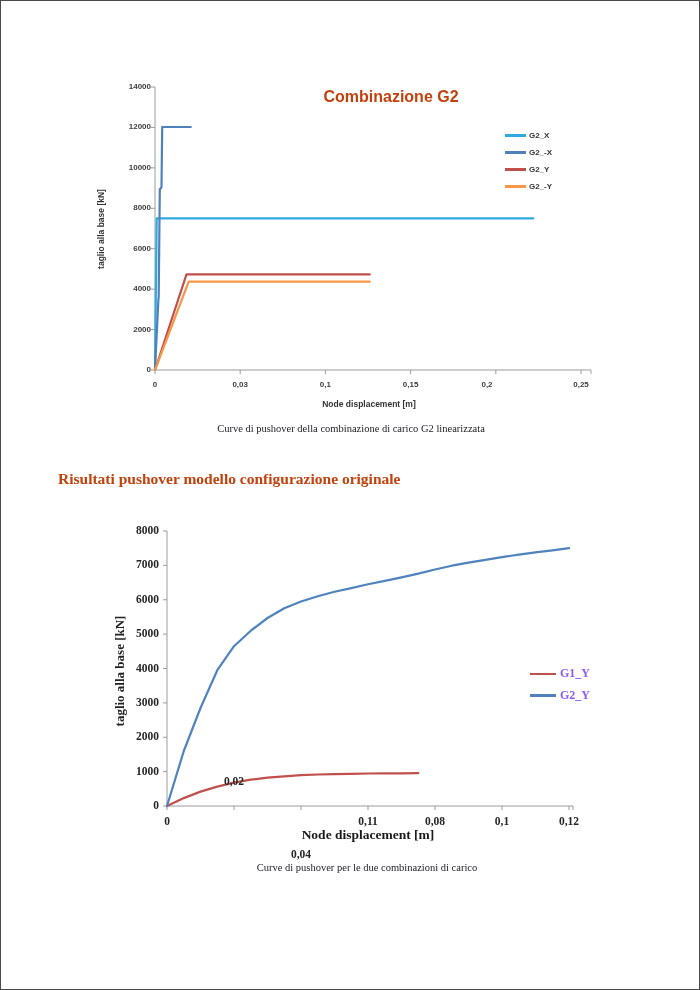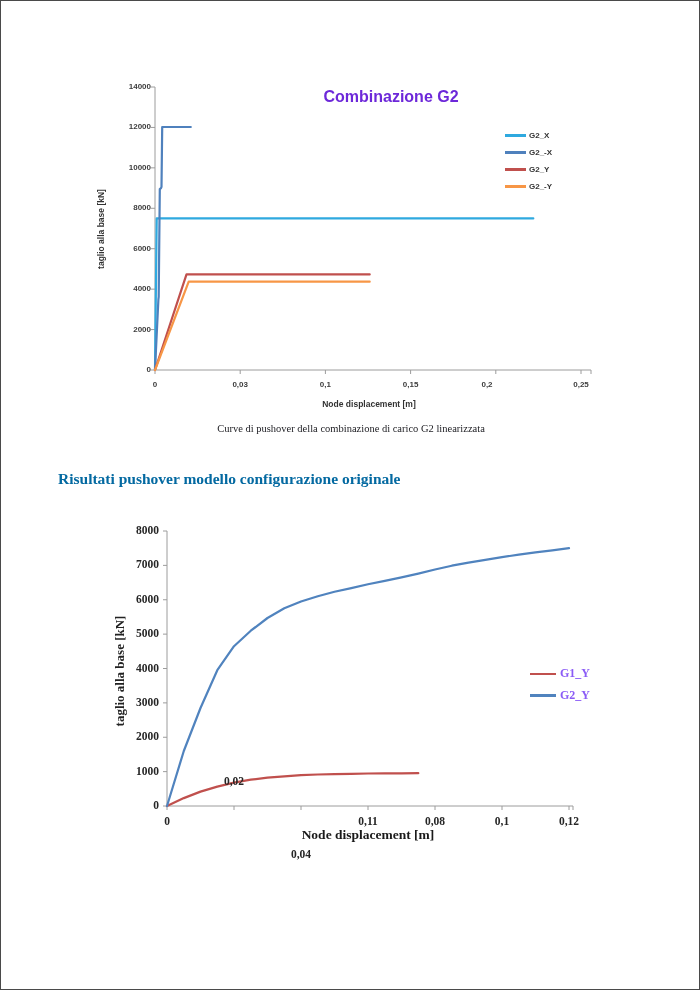--- a/index.html
+++ b/index.html
@@ -3,21 +3,21 @@
 <meta charset="utf-8">
 <style>
   html,body{margin:0;padding:0;background:#fff;}
   .page{position:relative;width:700px;height:990px;background:#fff;border:1px solid #4a4a4a;
         box-sizing:border-box;overflow:hidden;font-family:"Liberation Serif",serif;}
   .chart-layer{position:absolute;inset:0;pointer-events:none;}
   .plot-svg{position:absolute;left:0;top:0;width:700px;height:990px;}
 
   
   .t-title{position:absolute;left:240px;top:87px;width:300px;margin:0;text-align:center;
-           font:bold 16px "Liberation Sans",sans-serif;color:#6d28d9;}
+           font:bold 16px "Liberation Sans",sans-serif;color:#c2410c;}
   .t-ylab{position:absolute;left:10px;top:223px;width:180px;text-align:center;
           transform:rotate(-90deg);font:bold 8.5px "Liberation Sans",sans-serif;color:#333;}
   .t-xlab{position:absolute;left:268px;top:398px;width:200px;text-align:center;
           font:bold 8.5px "Liberation Sans",sans-serif;color:#333;}
   .tick-label{position:absolute;}
   .xt0,.yt0{font:600 8px "Liberation Sans",sans-serif;color:#3d3d3d;}
   .xt1,.yt1{font:600 11.5px "Liberation Serif",serif;color:#262626;}
   .xt0,.xt1{text-align:center;}
   .yt0,.yt1{text-align:right;}
 
@@ -36,21 +36,21 @@
   .legend-swatch{display:inline-block;flex:none;}
   .legend-top .legend-swatch{width:21px;height:2.5px;margin-right:3px;}
   .legend-bot .legend-swatch{width:26px;height:2.5px;margin-right:4px;}
   .legend-top .legend-label{font:bold 8px "Liberation Sans",sans-serif;color:#333;}
   .legend-bot .legend-label{font:600 12px "Liberation Serif",serif;color:#8b5cf6;}
 
   .caption{position:absolute;margin:0;font:10.5px "Liberation Serif",serif;color:#212126;}
   .cap1{left:150px;top:422px;width:400px;text-align:center;}
   .cap2{left:166px;top:861px;width:400px;text-align:center;}
   .heading{position:absolute;left:57px;top:469px;margin:0;
-           font:bold 15.5px "Liberation Serif",serif;color:#0369a1;}
+           font:bold 15.5px "Liberation Serif",serif;color:#c2410c;}
 </style>
 </head>
 <body>
 
 <div class="page">
 
   <section class="chart-layer" id="chart0">
     <svg class="plot-svg" viewBox="0 0 700 990">
         <line x1="154" y1="369" x2="590" y2="369" stroke="#9C9C9C" stroke-width="1"></line>
         <line x1="154" y1="86" x2="154" y2="369" stroke="#9C9C9C" stroke-width="1"></line>
@@ -162,14 +162,15 @@
       <div class="tick-label yt1" style="left: 116px; top: 763.625px; width: 42px;">1000</div>
       <div class="tick-label yt1" style="left: 116px; top: 729.25px; width: 42px;">2000</div>
       <div class="tick-label yt1" style="left: 116px; top: 694.875px; width: 42px;">3000</div>
       <div class="tick-label yt1" style="left: 116px; top: 660.5px; width: 42px;">4000</div>
       <div class="tick-label yt1" style="left: 116px; top: 626.125px; width: 42px;">5000</div>
       <div class="tick-label yt1" style="left: 116px; top: 591.75px; width: 42px;">6000</div>
       <div class="tick-label yt1" style="left: 116px; top: 557.375px; width: 42px;">7000</div>
       <div class="tick-label yt1" style="left: 116px; top: 523px; width: 42px;">8000</div>
     </section>
 
+  <p class="caption cap2">Curve di pushover per le due combinazioni di carico</p>
 
 </div>
 
 </body></html>

